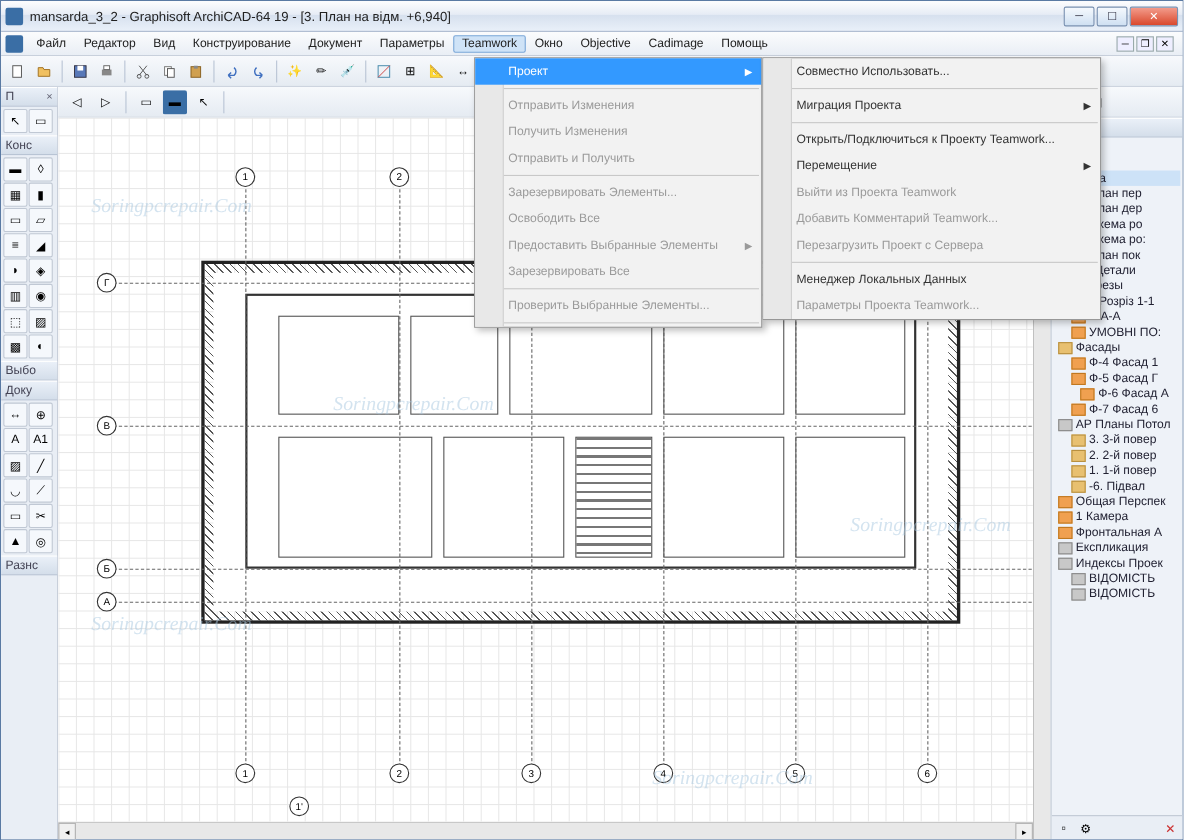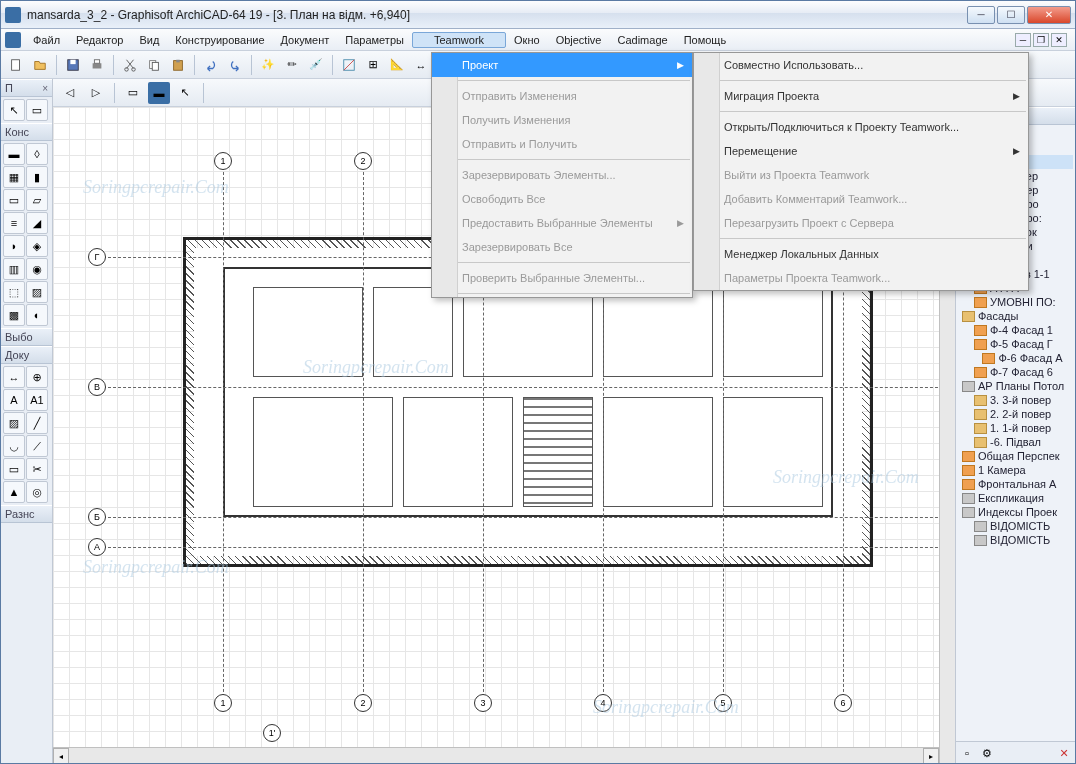--- a/index.html
+++ b/index.html
@@ -6,21 +6,21 @@
 body{width:1076px;height:764px;overflow:hidden;background:#f0f0f0;position:relative}
 .window{width:1076px;height:764px;border:1px solid #5a7aa3;display:flex;flex-direction:column;background:#fff}
 .titlebar{height:28px;background:linear-gradient(#fdfdfe,#e6ecf5 45%,#d6e0ee 46%,#e9f0f9);display:flex;align-items:center;padding:0 4px;border-bottom:1px solid #a0b0c8}
 .titlebar .icon{width:16px;height:16px;background:#3a6ea5;margin-right:6px;border-radius:2px}
 .titlebar .title{flex:1;color:#222;font-size:12px}
 .winbtns{display:flex;gap:2px}
 .winbtn{width:28px;height:18px;border:1px solid #7890b0;border-radius:2px;background:linear-gradient(#f5f9fd,#cfe0f2);display:flex;align-items:center;justify-content:center;font-size:10px;color:#334}
 .winbtn.close{background:linear-gradient(#f39c8c,#d9472b);color:#fff;width:44px}
 .menubar{height:22px;background:linear-gradient(#fbfcfd,#e9eef5);display:flex;align-items:center;padding:0 4px;border-bottom:1px solid #c8d0dc}
 .menuitem{padding:2px 8px;color:#222;cursor:default}
-.menuitem.active{background:#cfe3f7;border:1px solid #7aa7d8;border-radius:2px;padding:1px 21px}
+.menuitem.active{background:#cfe3f7;border:1px solid #7aa7d8;border-radius:2px;padding:1px 7px}
 .mdibtns{margin-left:auto;display:flex;gap:2px;padding-right:4px}
 .mdibtn{width:16px;height:14px;border:1px solid #9aa;background:#eef;font-size:9px;display:flex;align-items:center;justify-content:center}
 .toolbar{height:28px;background:linear-gradient(#f7f9fc,#e5ebf2);display:flex;align-items:center;padding:2px 4px;gap:2px;border-bottom:1px solid #c8d0dc}
 .tbtn{width:22px;height:22px;border:1px solid transparent;display:flex;align-items:center;justify-content:center;border-radius:2px}
 .tsep{width:1px;height:20px;background:#b8c4d4;margin:0 3px}
 .content{flex:1;display:flex;overflow:hidden;position:relative}
 .leftpanels{width:52px;display:flex;flex-direction:column;background:#e9eef5;border-right:1px solid #c0c8d4}
 .panelhdr{height:18px;background:linear-gradient(#eaf0f8,#d4deea);font-size:10px;padding:2px 4px;color:#445;border-bottom:1px solid #b8c4d4;border-top:1px solid #fff;display:flex;align-items:center;justify-content:space-between}
 .panelhdr .x{font-size:10px;color:#667}
 .toolgrid{display:flex;flex-wrap:wrap;padding:2px;gap:1px}
@@ -40,21 +40,21 @@
 .rightpanel{width:120px;background:#eef2f8;border-left:1px solid #c0c8d4;display:flex;flex-direction:column;overflow:hidden}
 .navtree{flex:1;overflow:hidden;padding:2px;font-size:11px;color:#223}
 .treeitem{display:flex;align-items:center;gap:3px;padding:1px 2px;white-space:nowrap;overflow:hidden}
 .treeitem.sel{background:#cde2f7}
 .treeico{width:13px;height:11px;background:#e8c070;border:1px solid #b89040;flex-shrink:0}
 .treeico.blue{background:#7fb8e8;border-color:#4a88c0}
 .treeico.orange{background:#f0a050;border-color:#c07820}
 .treeico.gray{background:#c8c8c8;border-color:#888}
 .dropdown{position:absolute;background:#f2f2f2;border:1px solid #979797;box-shadow:3px 3px 6px rgba(0,0,0,0.25);z-index:100}
 .dd1{left:431px;top:52px;width:262px}
-.dd2{left:693px;top:52px;width:336px}
+.dd2{left:693px;top:52px;width:308px}
 .dditem{height:24px;display:flex;align-items:center;padding:0 24px 0 30px;position:relative;color:#333}
 .dditem.disabled{color:#9a9a9a}
 .dditem.hi{background:#3399ff;color:#fff}
 .dditem .arr{position:absolute;right:8px;font-size:9px}
 .ddsep{height:1px;background:#c8c8c8;margin:3px 2px}
 .ddiconstrip{position:absolute;left:0;top:0;bottom:0;width:26px;background:#e8e8e8;border-right:1px solid #d0d0d0}
 .watermark{position:absolute;color:#a8c8e0;font-style:italic;font-family:cursive;font-size:18px;opacity:0.5;pointer-events:none}
 .scrollbar-h{height:16px;background:#e8e8e8;border-top:1px solid #c0c0c0;display:flex}
 .scrollbar-v{width:16px;background:#e8e8e8;border-left:1px solid #c0c0c0}
 .sbtn{width:16px;height:16px;background:#f0f0f0;border:1px solid #b0b0b0;font-size:8px;display:flex;align-items:center;justify-content:center}

